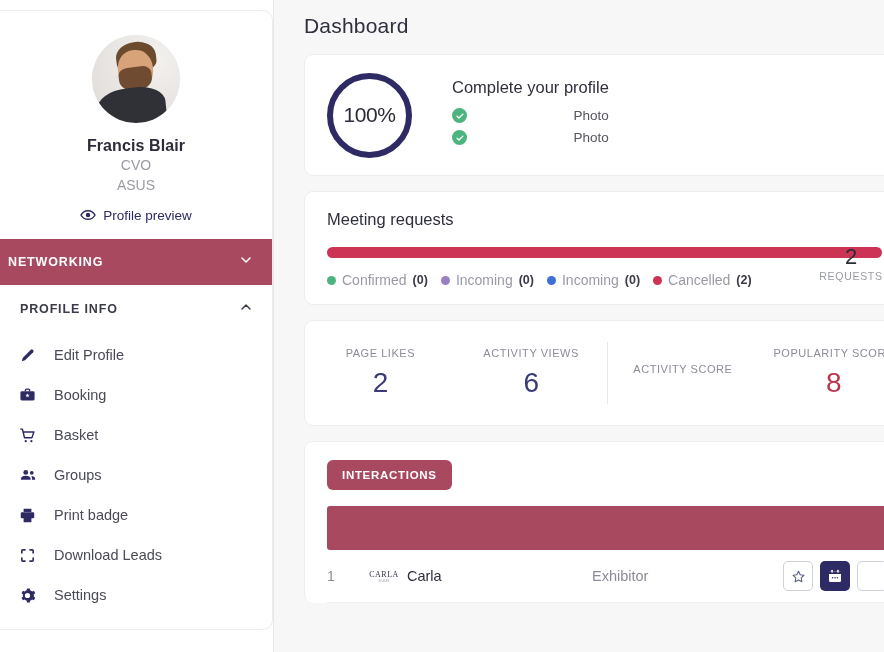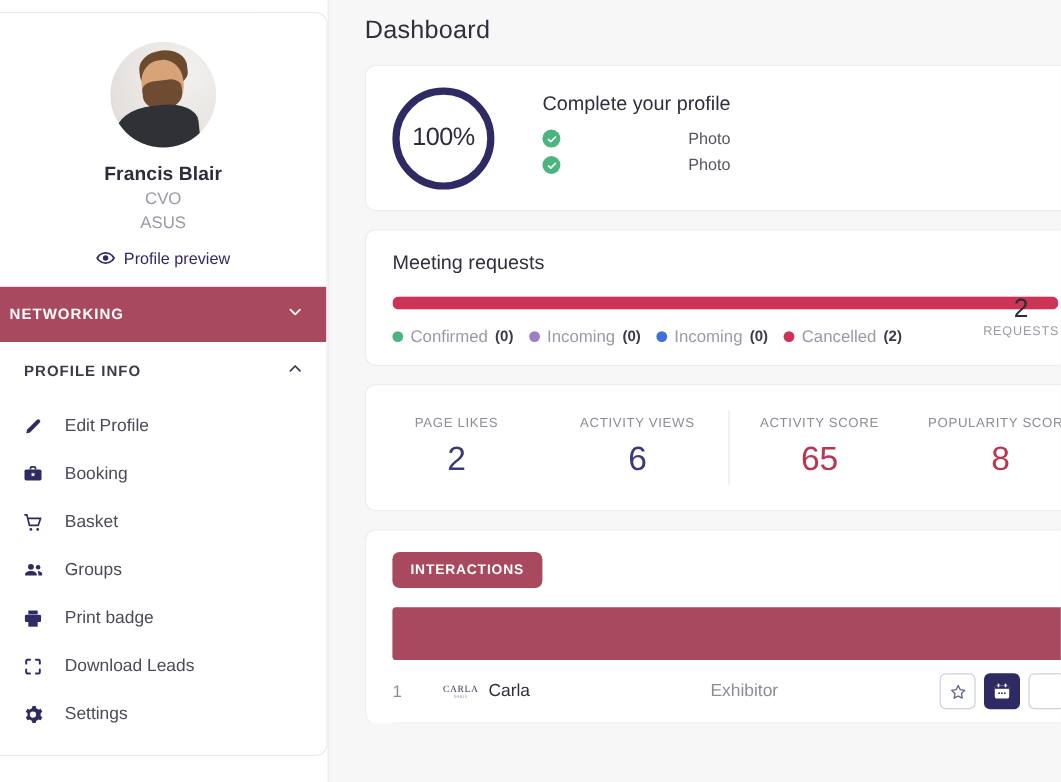--- a/index.html
+++ b/index.html
@@ -410,21 +410,20 @@
           <div class="cap">PAGE LIKES</div>
           <div class="val" style="color: rgb(58, 58, 122);">2</div>
         </div>
         <div class="stat">
           <div class="cap">ACTIVITY VIEWS</div>
           <div class="val" style="color: rgb(58, 58, 122);">6</div>
         </div>
         <div class="stat-divider"></div>
         <div class="stat">
           <div class="cap">ACTIVITY SCORE</div>
-          <div class="val" style="color: rgb(184, 55, 79);">65</div>
         </div>
         <div class="stat">
           <div class="cap">POPULARITY SCORE</div>
           <div class="val" style="color: rgb(184, 55, 79);">8</div>
         </div>
       </section>
 
     <section class="card c-inter">
       <span class="tab-pill">INTERACTIONS</span>
       <div class="table-head"></div>

